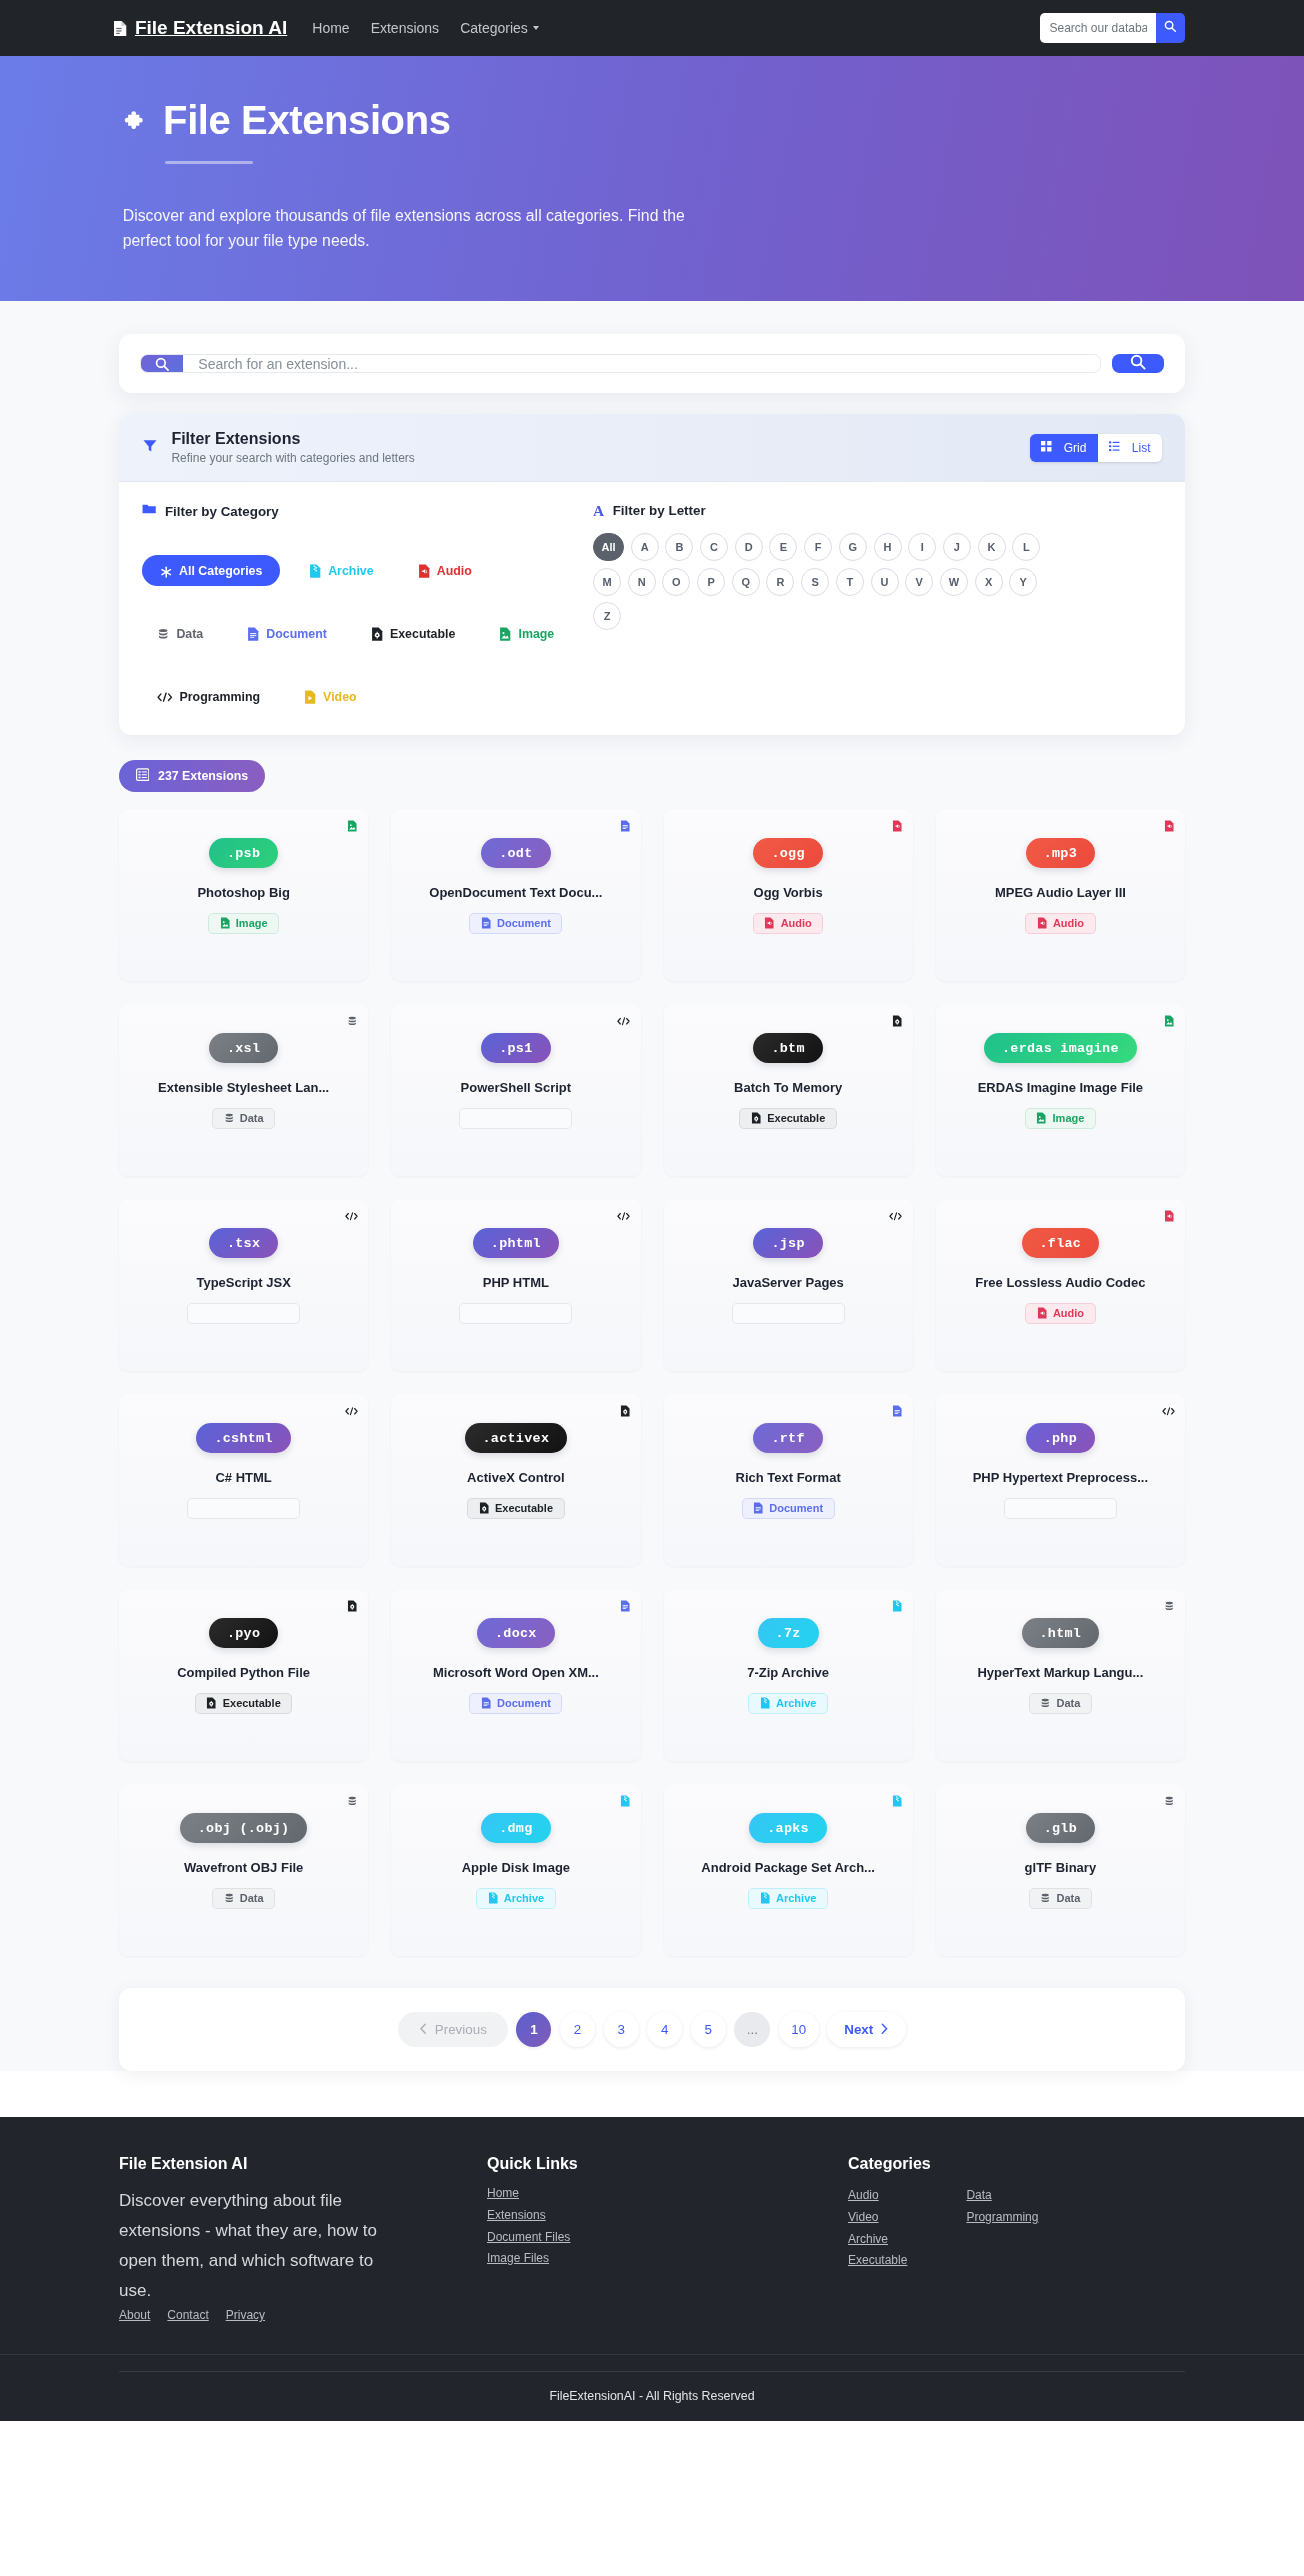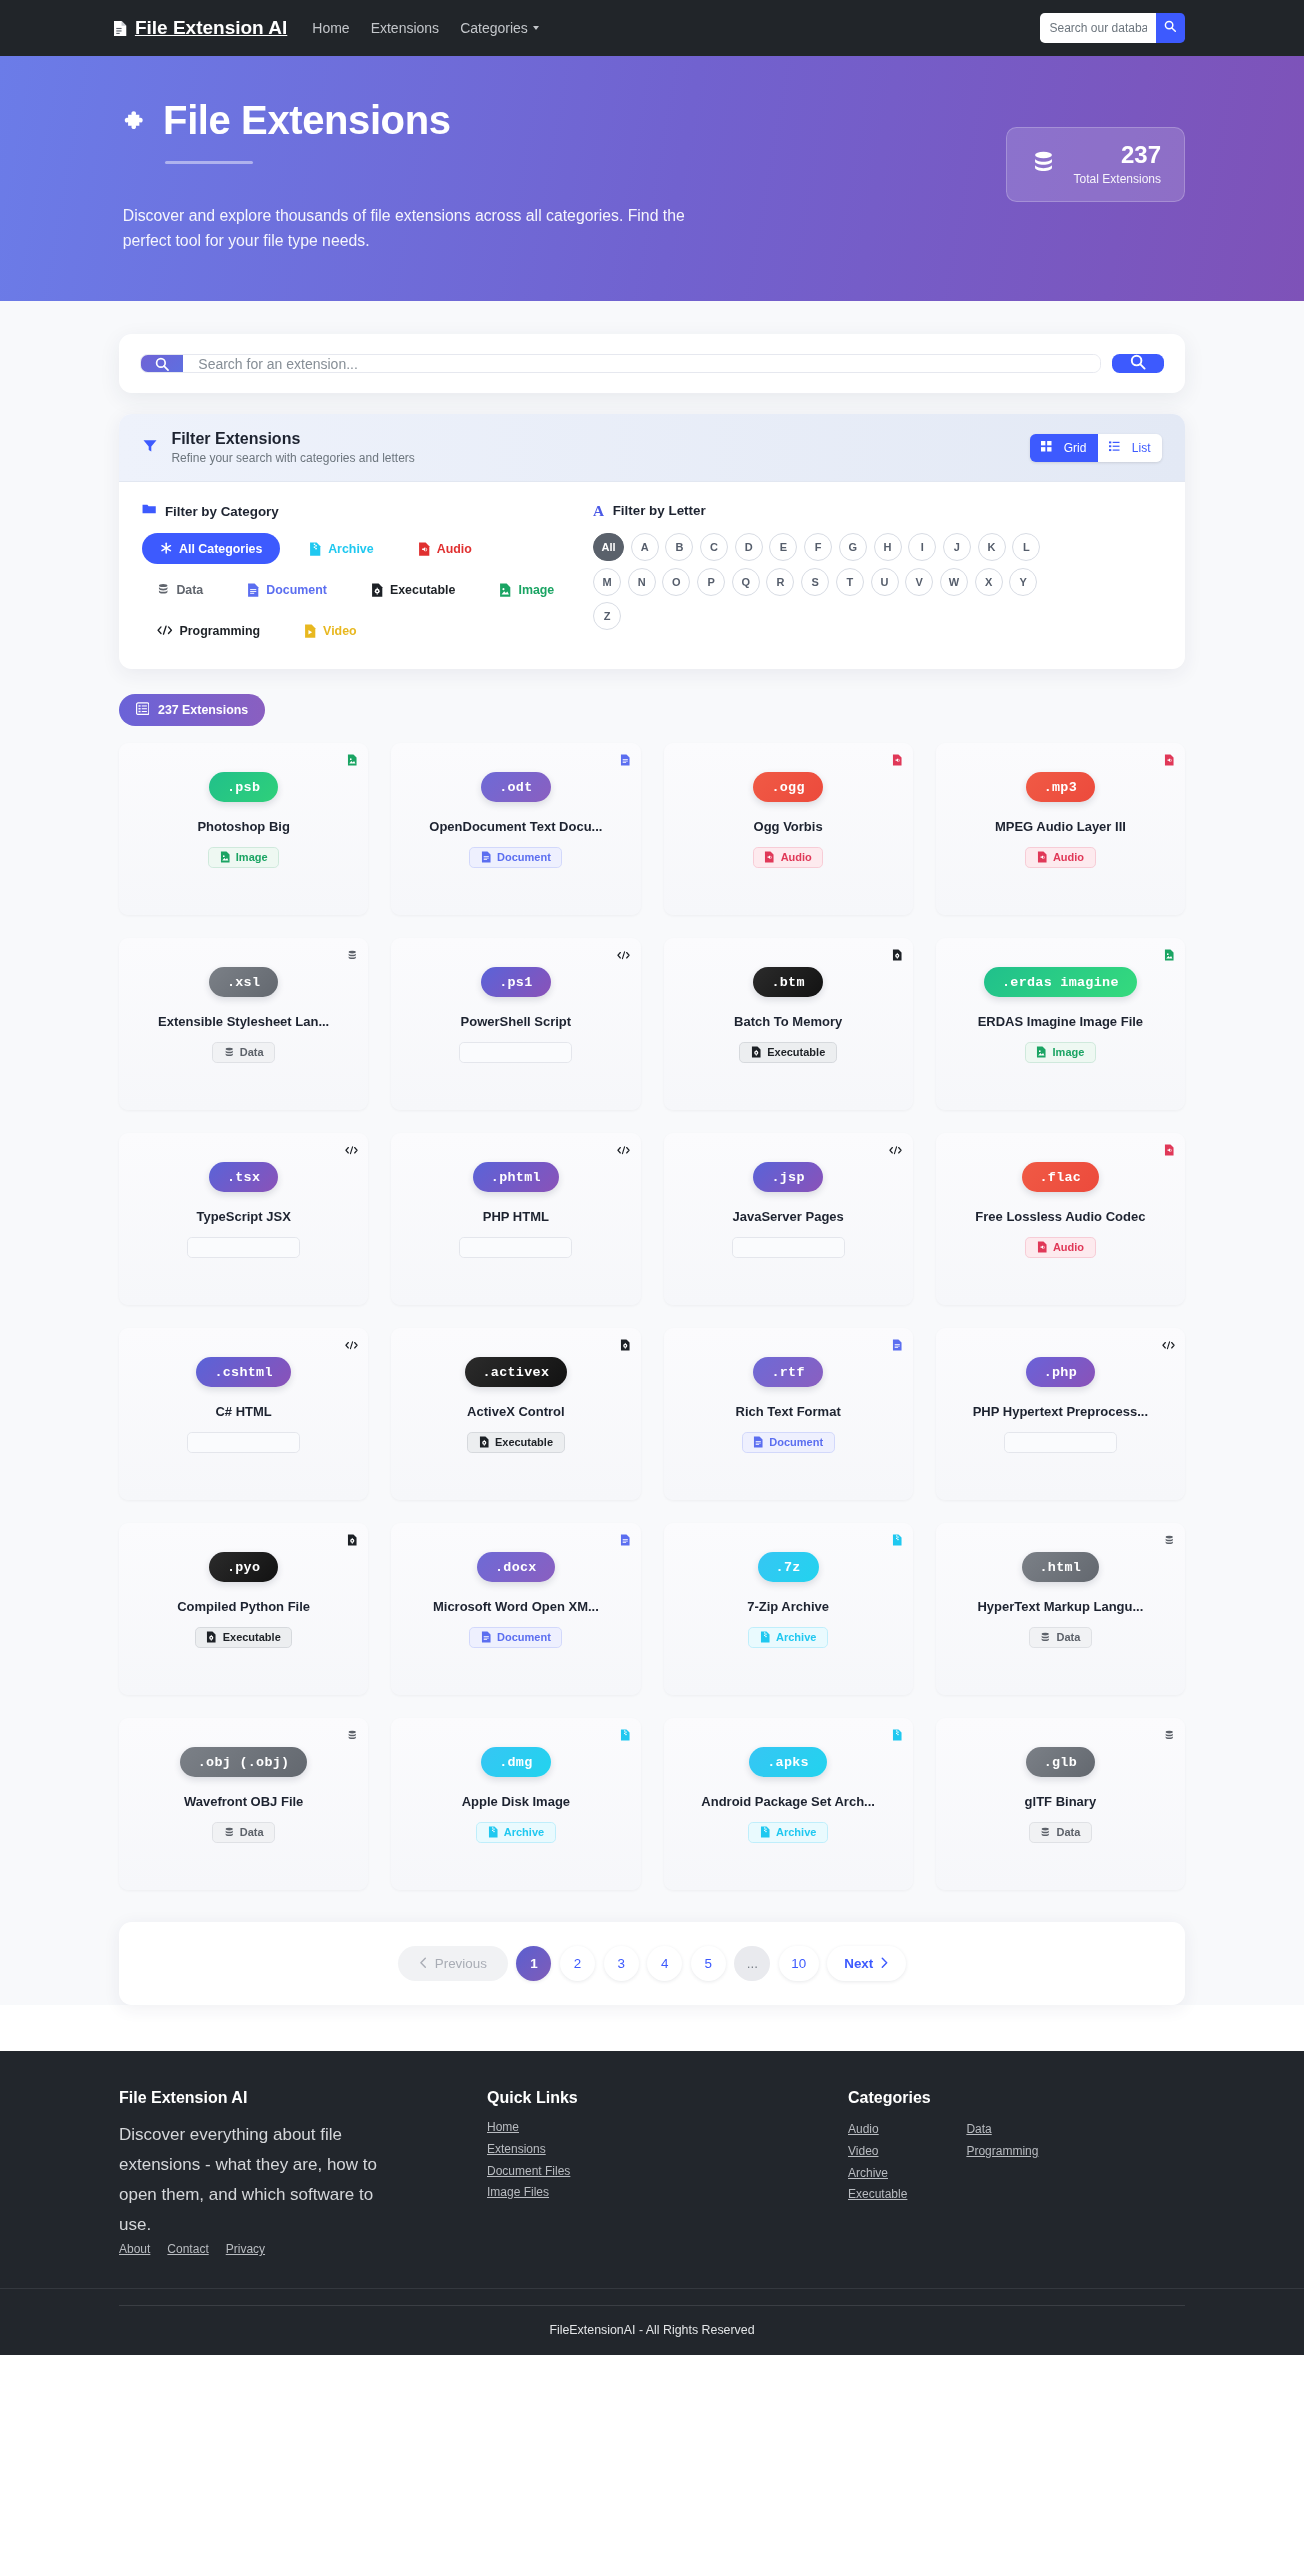--- a/index.html
+++ b/index.html
@@ -122,24 +122,24 @@
 
   .filter-body { display: flex; padding: 21px 23px 23px 23px; }
   .filter-col-cat { flex: 0 0 434px; }
   .filter-col-letter { flex: 1; padding-left: 17px; }
   .filter-sec-title {
     font-size: 13.4px; font-weight: 700; color: #1d2330;
     display: flex; align-items: center; gap: 8.6px; margin-bottom: 14.3px;
   }
   .cat-list { display: flex; flex-wrap: wrap; gap: 9.5px 13.4px; }
   .cat-chip {
-    display: inline-flex; align-items: flex-start; gap: 6.7px;
+    display: inline-flex; align-items: flex-end; gap: 6.7px;
     padding: 7.6px 14.3px; border-radius: 18px; font-size: 12.4px; font-weight: 600;
     background: transparent; border: 1px solid transparent; cursor: pointer;
-    font-family: inherit; white-space: nowrap;
+    font-family: inherit; white-space: nowrap; margin-top: 22px;
   }
   .cat-chip.active { background: #3d5afe; color: #fff; padding: 7.6px 17px; }
 
   .letters { display: flex; flex-wrap: wrap; gap: 6.7px; max-width: 454px; }
   .letter {
     width: 28px; height: 28px; border-radius: 50%; border: 1px solid #d8dce4;
     background: #fff; color: #555d6b; font-size: 11px; font-weight: 700;
     display: flex; align-items: center; justify-content: center; cursor: pointer;
     font-family: inherit;
   }
@@ -262,33 +262,20 @@
         <div class="hero-title">
           <span>
             <svg width="25" height="25" viewBox="0 0 24 24">
                 <path d="M10.3 2.2c1.3 0 2.2.9 2.2 2 0 .5-.2.8-.2 1.2h3.4v3.3c.4 0 .7-.2 1.2-.2 1.1 0 2 .9 2 2.2s-.9 2.2-2 2.2c-.5 0-.8-.2-1.2-.2v3.4h-3.4c0 .4.2.7.2 1.2 0 1.1-.9 2-2.2 2s-2.2-.9-2.2-2c0-.5.2-.8.2-1.2H4.9v-3.4c-.4 0-.7.2-1.2.2-1.1 0-2-.9-2-2.2s.9-2.2 2-2.2c.5 0 .8.2 1.2.2V5.4h3.4c0-.4-.2-.7-.2-1.2 0-1.1.9-2 2.2-2z" fill="#fff"></path>
               </svg>
           </span>
           <span>File Extensions</span>
         </div>
         <div class="hero-rule"></div>
         <div class="hero-sub">Discover and explore thousands of file extensions across all categories. Find the perfect tool for your file type needs.</div>
-      </div>
-      <div class="stat-card">
-        <span>
-          <svg width="27" height="27" viewBox="0 0 24 24">
-              <ellipse cx="12" cy="5.3" rx="7.5" ry="2.9" fill="#fff"></ellipse>
-              <path d="M4.5 8.4v2.6c0 1.6 3.4 2.9 7.5 2.9s7.5-1.3 7.5-2.9V8.4c0 1.6-3.4 2.9-7.5 2.9S4.5 10 4.5 8.4z" fill="#fff"></path>
-              <path d="M4.5 14.1v2.6c0 1.6 3.4 2.9 7.5 2.9s7.5-1.3 7.5-2.9v-2.6c0 1.6-3.4 2.9-7.5 2.9s-7.5-1.3-7.5-2.9z" fill="#fff"></path>
-            </svg>
-        </span>
-        <div class="stat-text">
-          <div class="stat-num">237</div>
-          <div class="stat-label">Total Extensions</div>
-        </div>
       </div>
     </div>
   </div>
 
   <div class="main">
     <div class="container">
 
       
       <div class="search-card">
         <div class="search-row">

